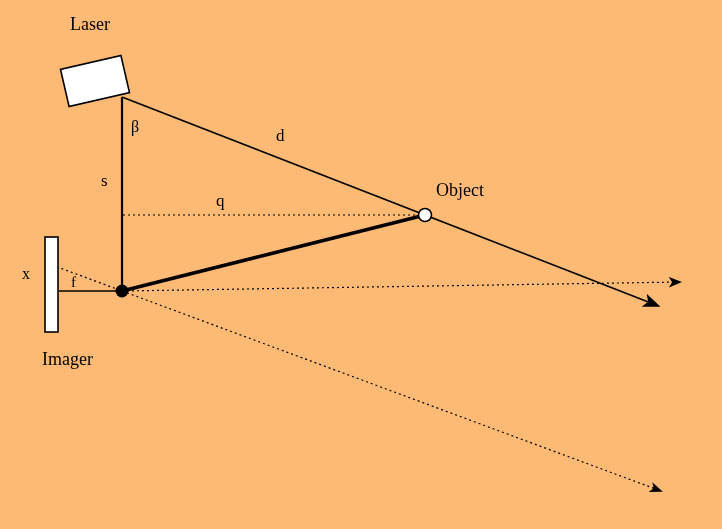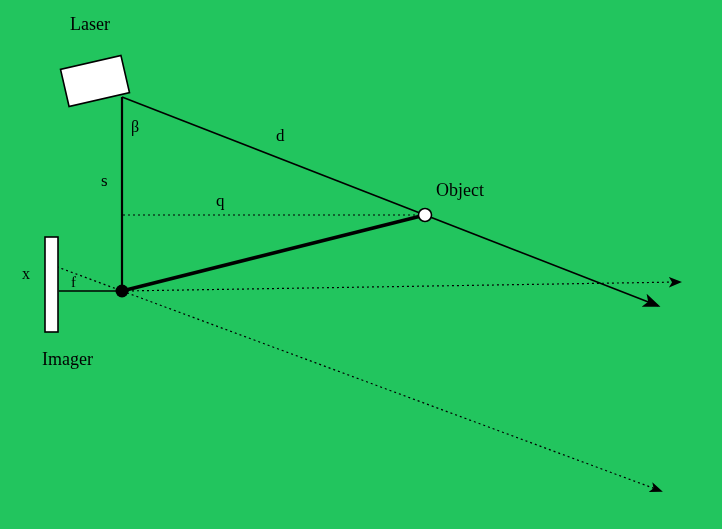--- a/index.html
+++ b/index.html
@@ -4,21 +4,21 @@
   <style>
     html, body {
       margin: 0;
       padding: 0;
       background: #ffffff;
     }
     .page {
       position: relative;
       width: 722px;
       height: 529px;
-      background: #22c55e;
+      background: #fdba74;
       overflow: hidden;
     }
     svg {
       display: block;
     }
     text {
       font-family: "Liberation Serif", "DejaVu Serif", serif;
       fill: #000000;
     }
   </style>

